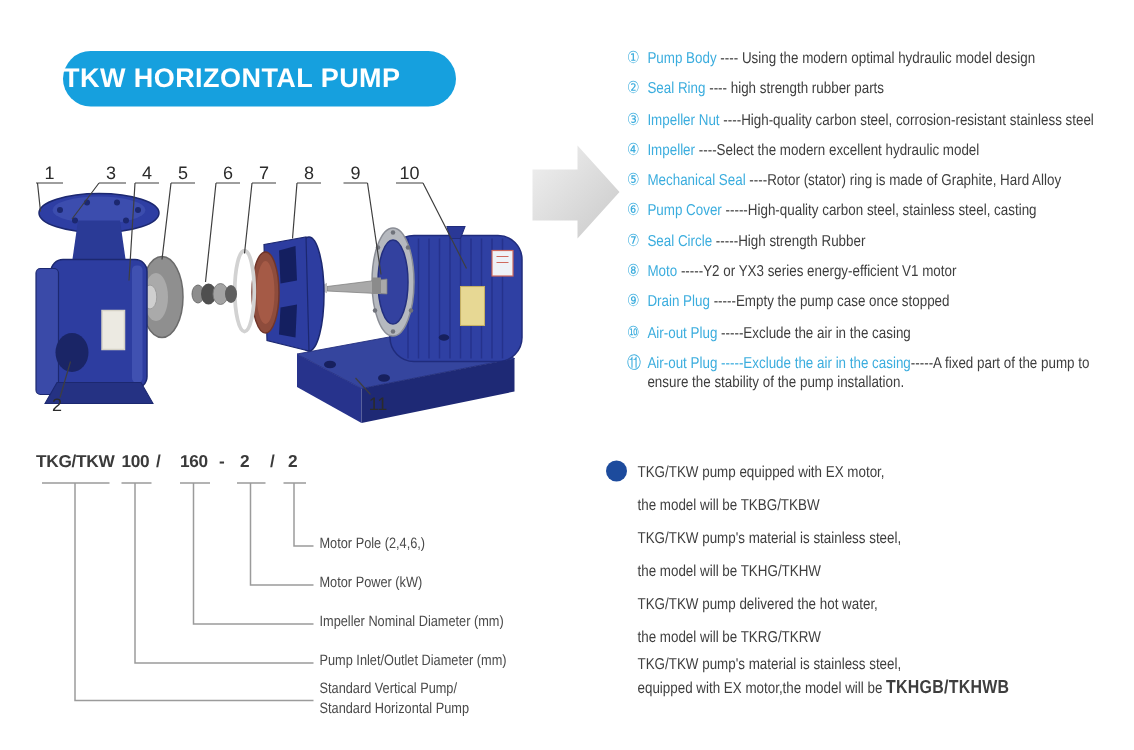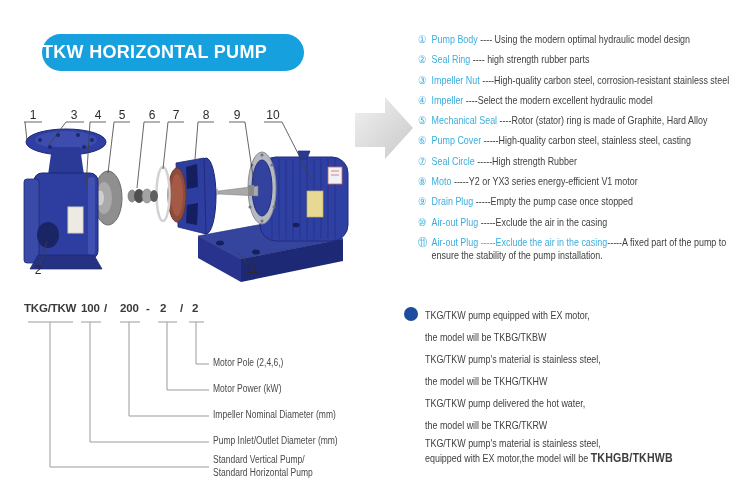--- a/index.html
+++ b/index.html
@@ -219,21 +219,21 @@
       </div>
     <div class="pl-item">
         <span class="pl-num">⑪</span>
         <span class="pl-text"><span class="pl-label">Air-out Plug -----Exclude the air in the casing</span><span class="pl-desc">-----A fixed part of the pump to ensure the stability of the pump installation.</span></span>
       </div>
   </div>
 
   <span class="seg" style="left:24px">TKG/TKW</span>
   <span class="seg" style="left:81px">100</span>
   <span class="seg" style="left:104px">/</span>
-  <span class="seg" style="left:120px">200</span>
+  <span class="seg" style="left:120px">160</span>
   <span class="seg" style="left:146px">-</span>
   <span class="seg" style="left:160px">2</span>
   <span class="seg" style="left:180px">/</span>
   <span class="seg" style="left:192px">2</span>
 
   <svg class="model-svg" width="340" height="185" viewBox="20 300 340 185">
     <g stroke="#9b9b9b" stroke-width="1" fill="none">
       <path d="M28,322 H73 M81,322 H101 M120,322 H140 M158,322 H177 M189,322 H204"></path>
       <path d="M50,322 V467 H209"></path>
       <path d="M90,322 V442 H209"></path>

